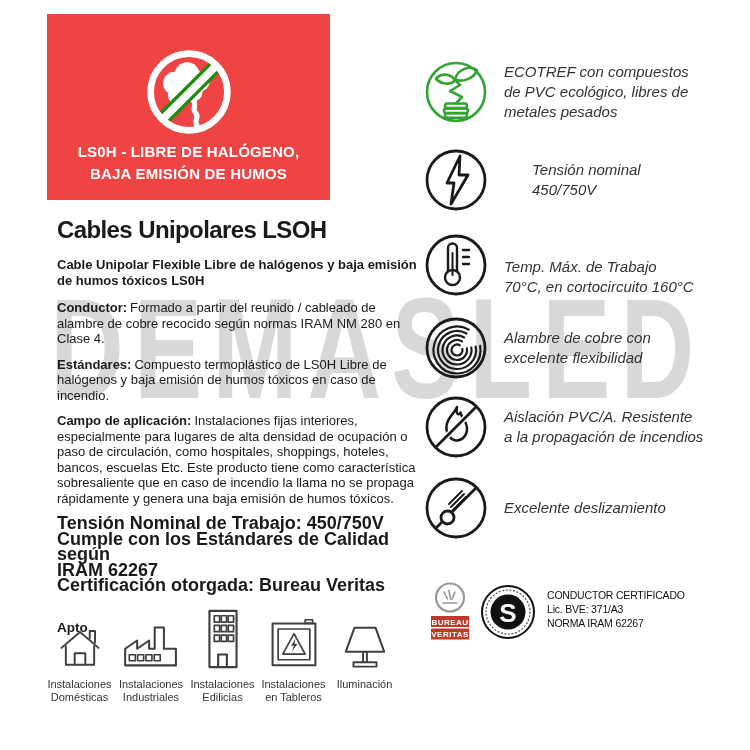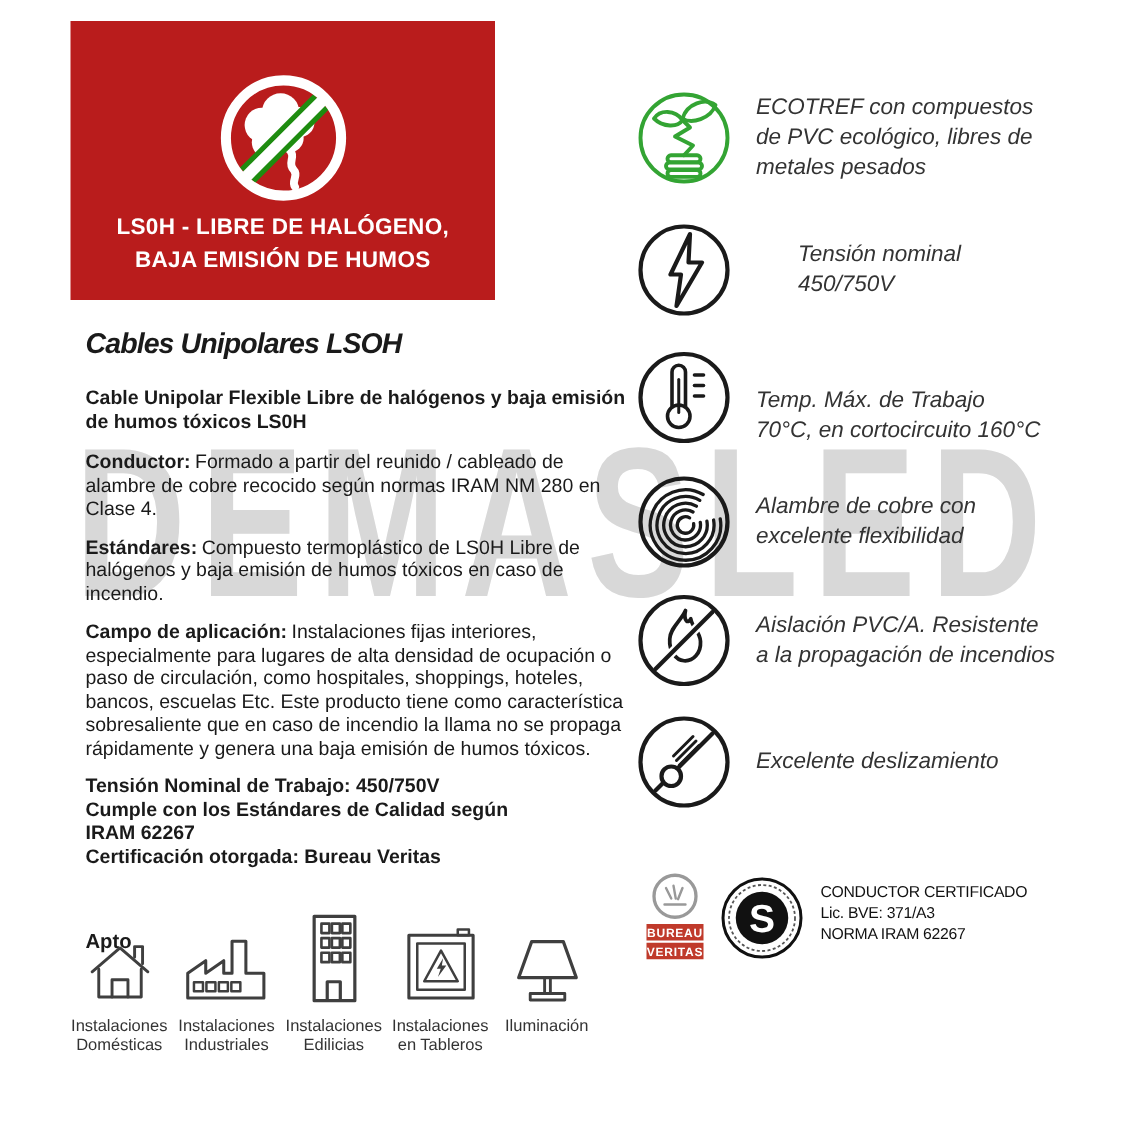--- a/index.html
+++ b/index.html
@@ -5,31 +5,31 @@
   html,body{margin:0;padding:0;background:#fff;}
   .canvas{position:relative;width:750px;height:750px;background:#ffffff;
           font-family:"Liberation Sans",sans-serif;overflow:hidden;color:#1a1a1a;}
   
   .watermark{position:absolute;left:50px;top:278px;z-index:0;
              font-size:142px;font-weight:bold;line-height:1;color:#d8d8d8;
              letter-spacing:14px;transform:scaleX(0.72);transform-origin:left top;
              white-space:nowrap;pointer-events:none;}
   .content{position:absolute;inset:0;z-index:1;}
   
-  .badge{position:absolute;left:47px;top:14px;width:283px;height:186px;background:#b91c1c;}
+  .badge{position:absolute;left:47px;top:14px;width:283px;height:186px;background:#ef4444;}
   .badge-icon{position:absolute;left:50%;top:30px;transform:translateX(-50%);}
   .badge-text{position:absolute;left:0;right:0;top:127px;text-align:center;color:#fff;
               font-weight:bold;font-size:15px;line-height:22px;letter-spacing:.2px;}
   
   .left-col{position:absolute;left:57px;top:214px;width:364px;}
-  .title{font-size:19px;font-weight:bold;letter-spacing:-0.6px;line-height:32px;margin:0 0 11px 0;font-style:italic;}
+  .title{font-size:24px;font-weight:bold;letter-spacing:-0.6px;line-height:32px;margin:0 0 11px 0;}
   .subtitle{font-size:13px;font-weight:bold;line-height:16px;margin:0 0 11px 0;}
   .para{font-size:13px;line-height:15.5px;margin:0 0 10px 0;}
   .p-label{font-weight:bold;margin-right:3px;}
-  .spec-lines{font-size:13px;font-weight:bold;line-height:15.5px;margin-top:3px;}
+  .spec-lines{font-size:18px;font-weight:bold;line-height:15.5px;margin-top:3px;}
   .apto{position:absolute;left:57px;top:620px;font-size:13.5px;font-weight:bold;}
   
   .feat-row{position:absolute;left:424px;display:flex;align-items:center;}
   .feat-row svg{flex:0 0 auto;}
   .feat-text{margin-left:16px;font-size:15px;line-height:20px;color:#333;white-space:pre-line;width:230px;font-style:italic;}
   
   .cert{position:absolute;left:429px;top:581px;display:flex;align-items:flex-start;}
   .cert-text{margin-left:10px;margin-top:7px;font-size:10.5px;font-weight:normal;
              line-height:14px;letter-spacing:-0.2px;color:#111;}
   .smark{margin-left:8px;margin-top:2px;}

